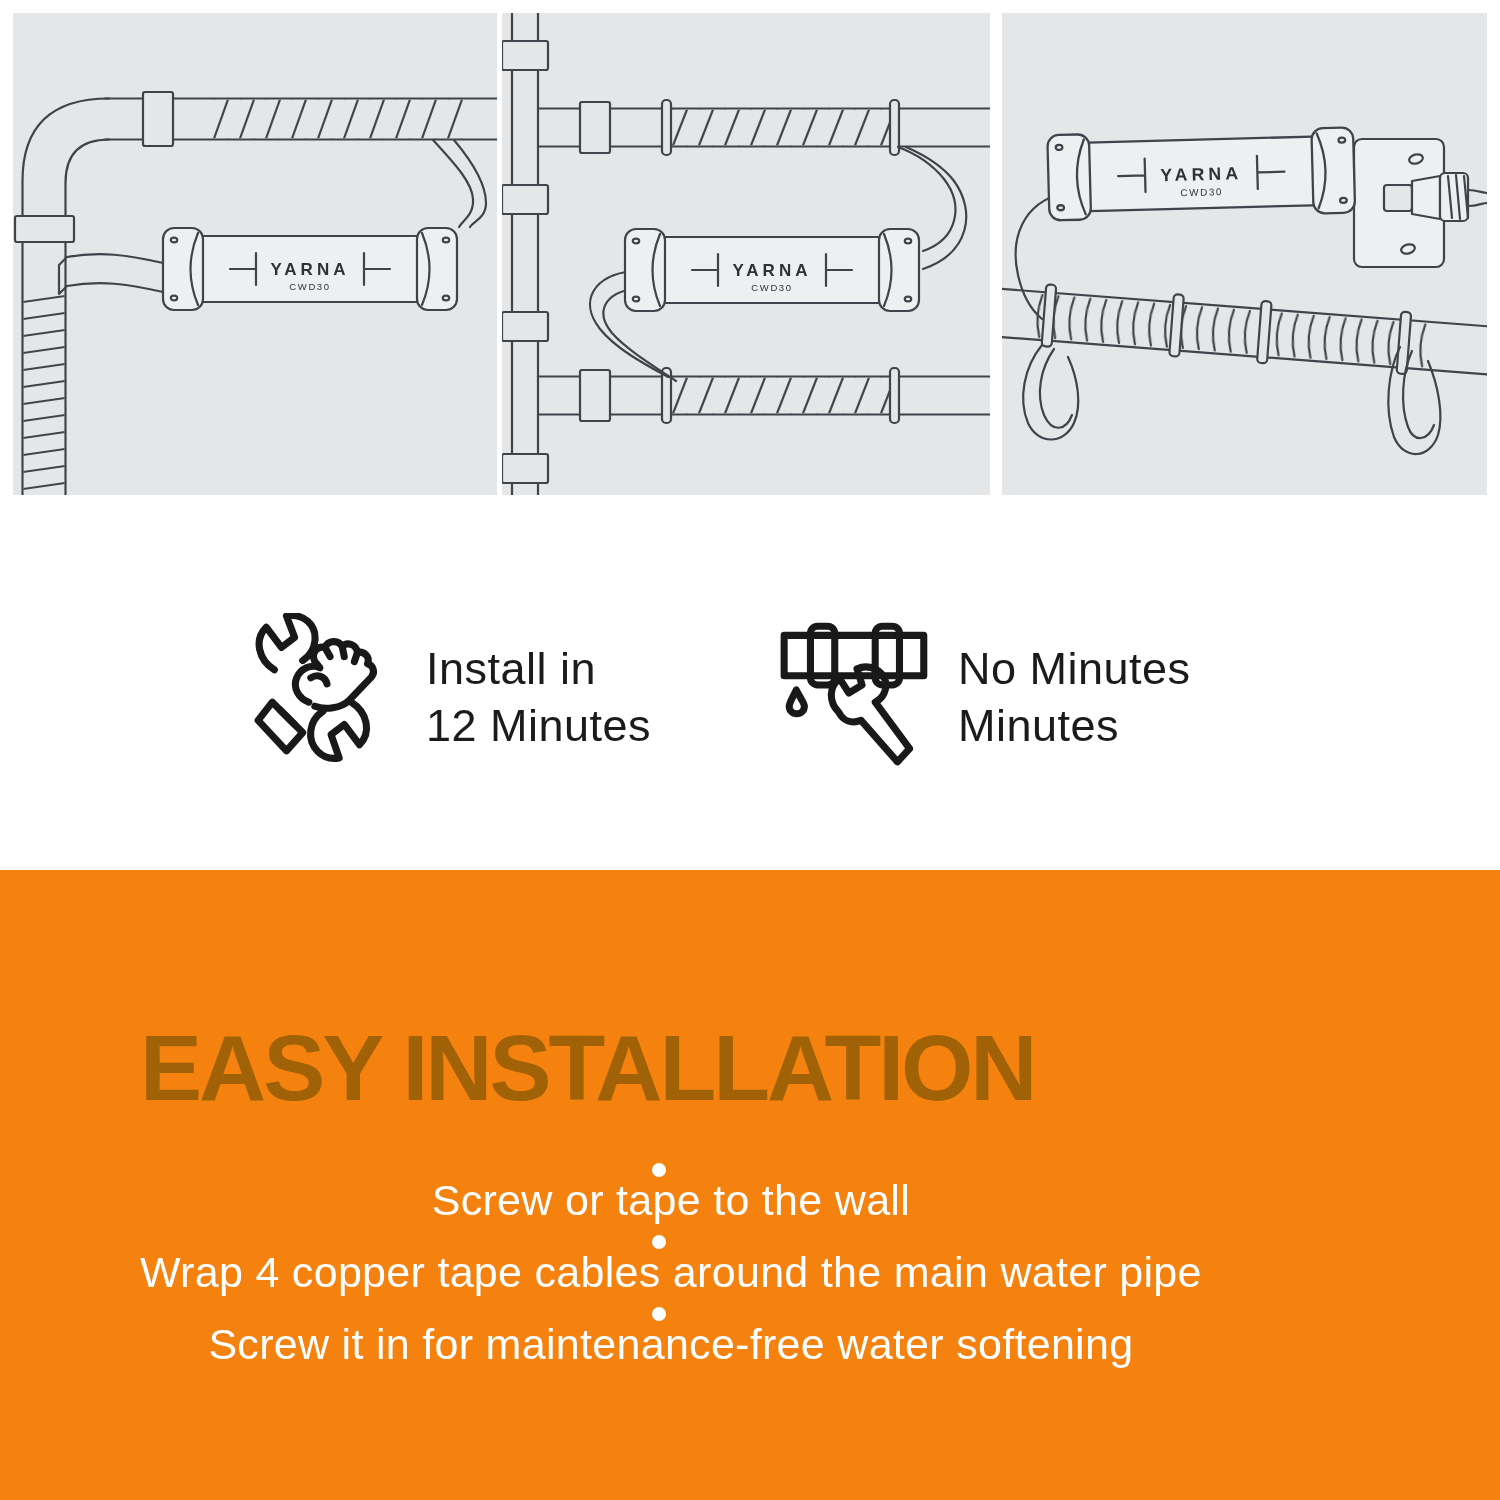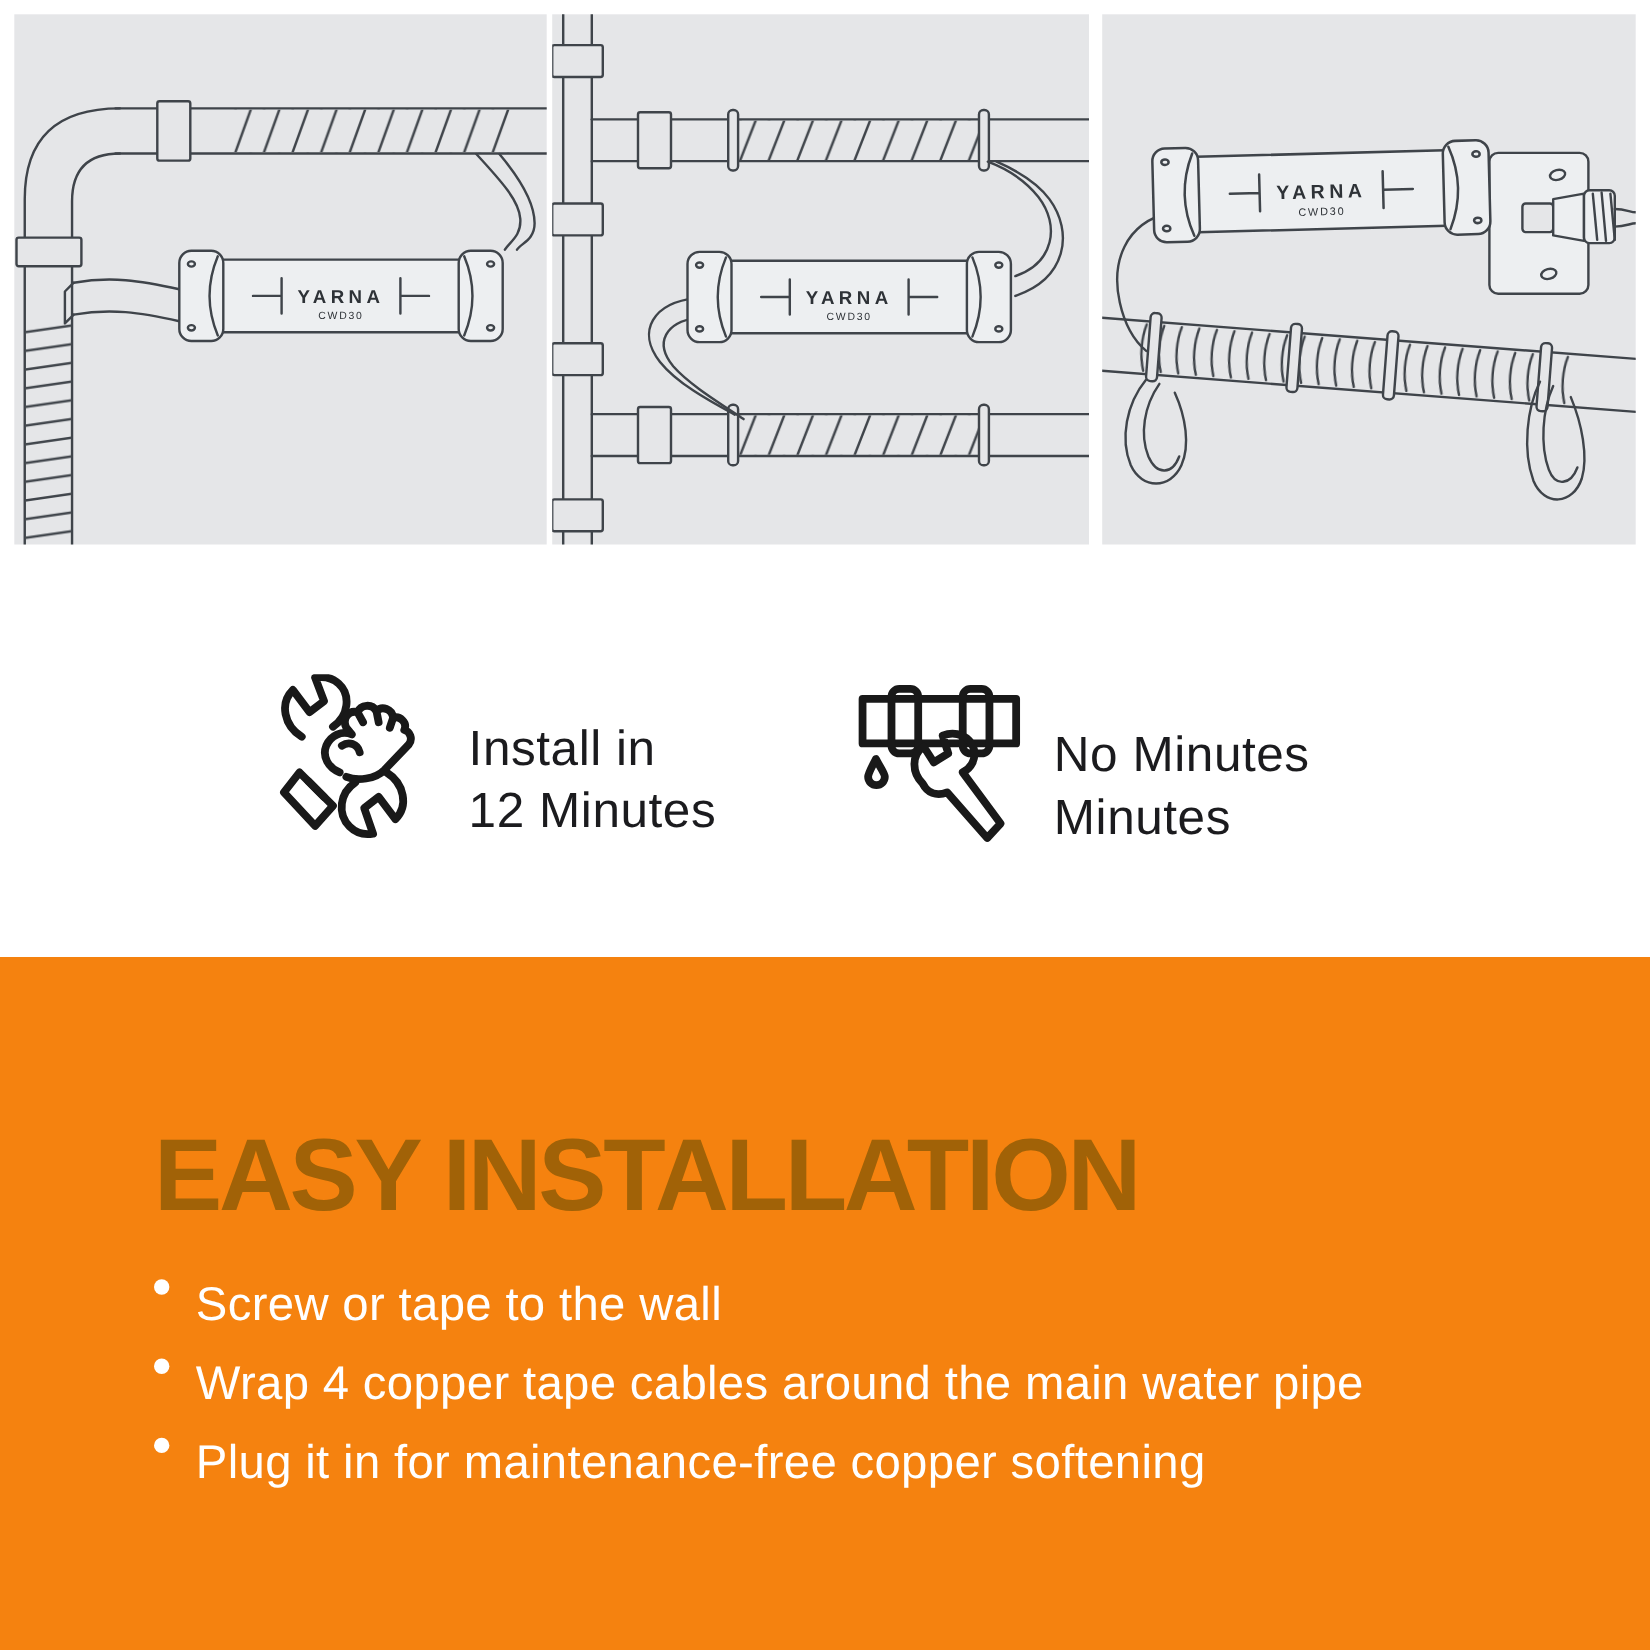--- a/index.html
+++ b/index.html
@@ -9,28 +9,28 @@
   .panel{position:absolute;top:13px;height:482px;background:#E5E6E8;}
   .panel svg{display:block;width:100%;height:100%;}
   .ln{stroke:#3F444A;stroke-width:2.2;fill:none;stroke-linecap:round;stroke-linejoin:round;}
   .fillbg{fill:#E5E6E8;}
   .filldev{fill:#EDEFF1;}
   .devbrand{font-family:"Liberation Sans",sans-serif;font-size:17px;font-weight:700;
             letter-spacing:4px;fill:#2E3237;stroke:none;text-anchor:middle;}
   .devmodel{font-family:"Liberation Sans",sans-serif;font-size:9.5px;font-weight:400;
             letter-spacing:1.6px;fill:#2E3237;stroke:none;text-anchor:middle;}
   
-  .feature{position:absolute;display:flex;align-items:flex-end;}
+  .feature{position:absolute;display:flex;align-items:flex-start;}
   .ic{stroke:#191919;stroke-width:7;fill:none;stroke-linecap:round;stroke-linejoin:round;}
   .feature-text{color:#1B1B1E;font-size:45px;line-height:57px;font-weight:400;letter-spacing:.5px;}
   .feature-text span{display:block;}
   
   .orange{position:absolute;left:0;top:870px;width:1500px;height:630px;background:#F5820F;}
   .bullets{position:absolute;left:140px;top:1163px;}
-  .bullet-row{display:flex;align-items:flex-start;height:46px;margin-bottom:26px;}
+  .bullet-row{display:flex;align-items:center;height:46px;margin-bottom:26px;flex-direction:column;}
   .bullet-dot{width:14px;height:14px;border-radius:50%;background:#ffffff;
               margin-right:24px;flex:0 0 auto;}
   .bullet-text{color:#ffffff;font-size:43px;line-height:46px;font-weight:400;
                letter-spacing:.3px;white-space:nowrap;}
   .defs-holder{position:absolute;width:0;height:0;overflow:hidden;}
 </style>
 </head>
 <body>
 
 <div class="canvas">
@@ -219,17 +219,17 @@
     <div class="bullet-row">
       <span class="bullet-dot"></span>
       <span class="bullet-text">Screw or tape to the wall</span>
     </div>
     <div class="bullet-row">
       <span class="bullet-dot"></span>
       <span class="bullet-text">Wrap 4 copper tape cables around the main water pipe</span>
     </div>
     <div class="bullet-row">
       <span class="bullet-dot"></span>
-      <span class="bullet-text">Plug it in for maintenance-free copper softening</span>
+      <span class="bullet-text">Screw it in for maintenance-free water softening</span>
     </div>
   </div>
 
 </div>
 
 </body></html>

